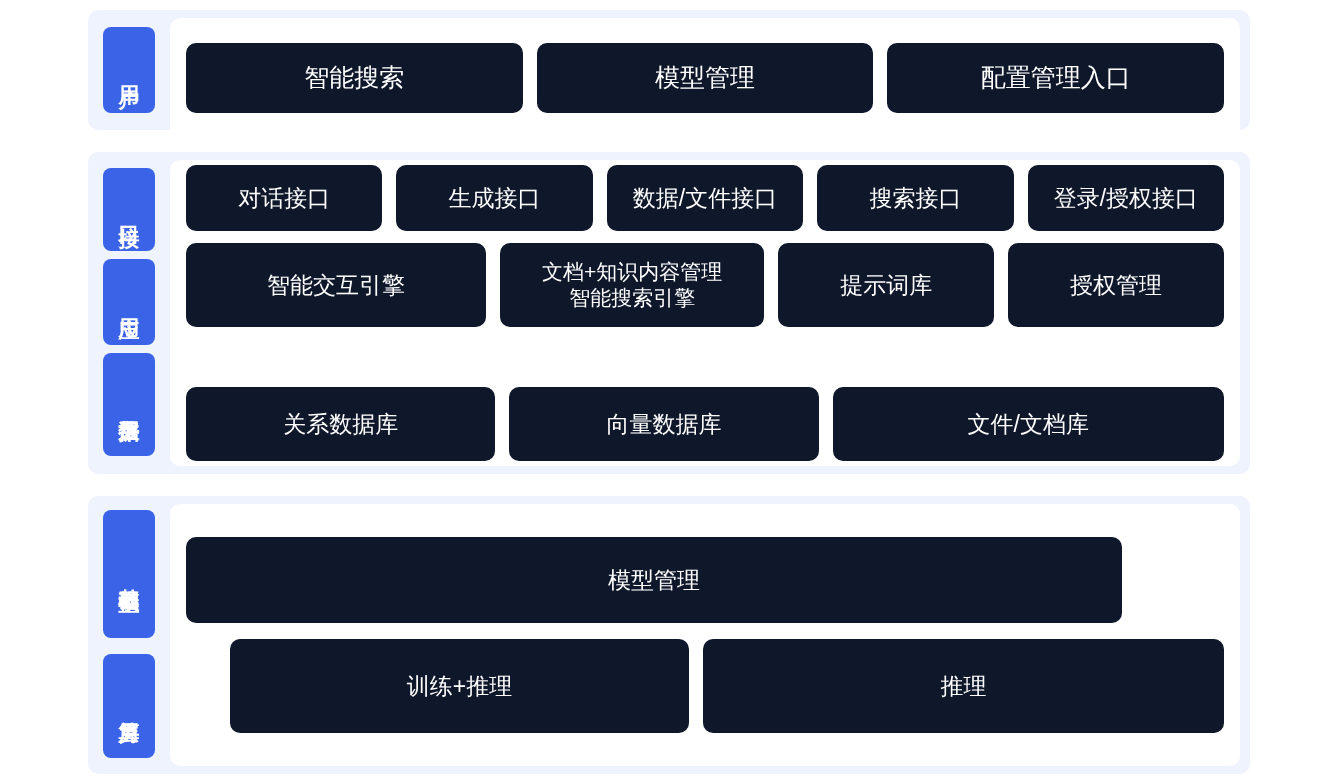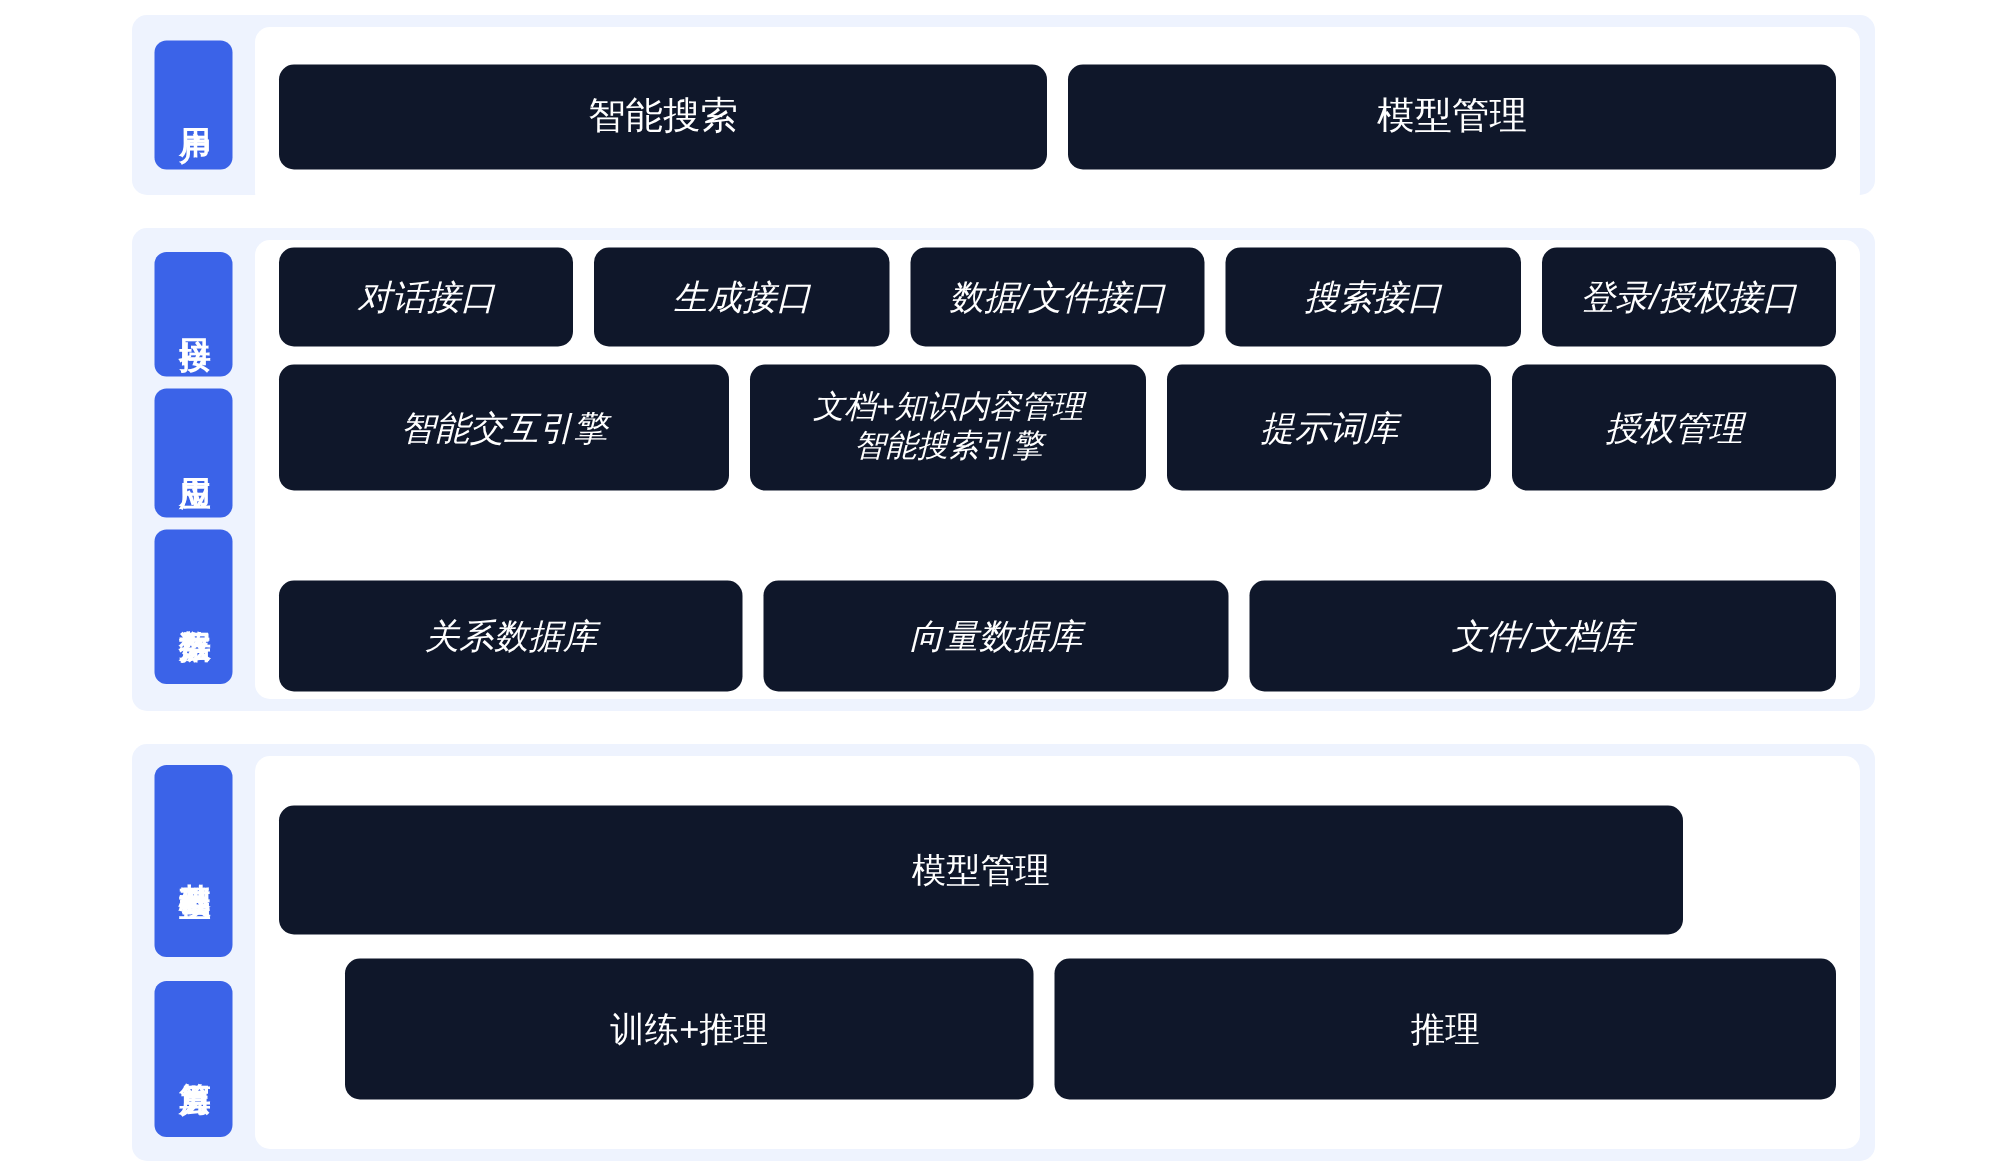--- a/index.html
+++ b/index.html
@@ -101,21 +101,21 @@
   #sec-user .rail-label { height: 86px; }
   #sec-user .card { flex: 1 1 0; height: 70px; font-size: 25px; }
 
   
   #sec-mid { left: 88px; top: 152px; width: 1162px; height: 322px; }
   #sec-mid .rail { justify-content: space-between; padding: 16px 0 18px; }
   #sec-mid .rail-label.tall-if  { height: 84px; }
   #sec-mid .rail-label.tall-app { height: 86px; }
   #sec-mid .rail-label.tall-dat { height: 104px; }
   #sec-mid .panel { gap: 12px; }
-  #sec-mid .card { height: 66px; font-style: italic; }
+  #sec-mid .card { height: 66px; }
   #sec-mid .r1 .card { flex: 1 1 0; font-size: 23px; }
   #sec-mid .r2 .card { height: 84px; font-size: 23px; }
   #sec-mid .r2 .c1 { flex: 1.03 1 0; font-size: 21px; }
   #sec-mid .r2 .c2 { flex: 1.18 1 0; }
   #sec-mid .r2 .c3 { flex: 0.83 1 0; text-align: center; }
   #sec-mid .r2 .c4 { flex: 0.83 1 0; }
   #sec-mid .r3 .card { height: 74px; font-size: 23px; margin-top: 48px; }
   #sec-mid .r3 .c1 { flex: 1 1 0; }
   #sec-mid .r3 .c2 { flex: 1 1 0; }
   #sec-mid .r3 .c3 { flex: 1.28 1 0; }
@@ -140,20 +140,21 @@
 <div class="canvas">
 
   <div class="section" id="sec-user">
     <div class="rail">
       <div class="rail-label">用户</div>
     </div>
     <div class="panel">
       <div class="row r1">
         <div class="card">智能搜索</div>
         <div class="card">模型管理</div>
+        <div class="card">配置管理入口</div>
       </div>
     </div>
   </div>
 
   <div class="section" id="sec-mid">
     <div class="rail">
       <div class="rail-label tall-if">接口</div>
       <div class="rail-label tall-app">应用</div>
       <div class="rail-label tall-dat">数据层</div>
     </div>

